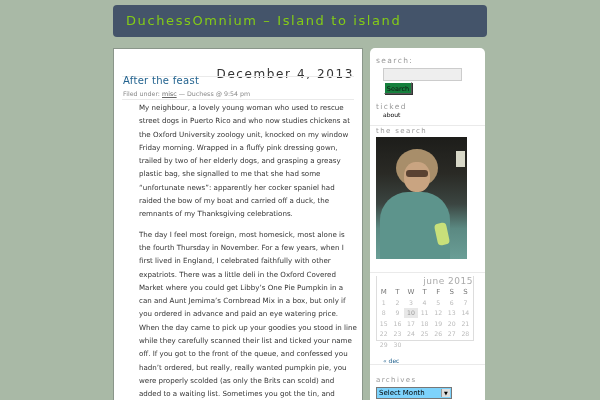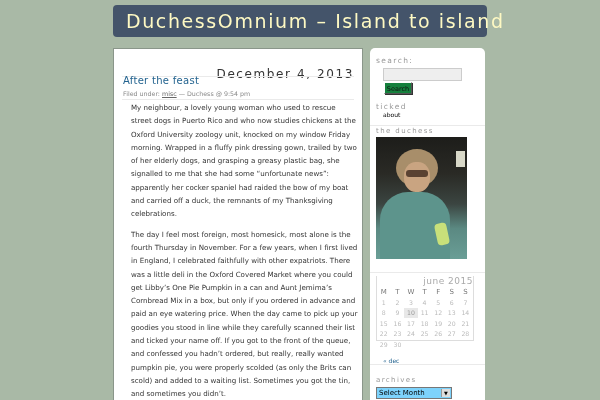--- a/index.html
+++ b/index.html
@@ -1,26 +1,26 @@
 <!DOCTYPE html>
 <html><head>
 <meta charset="utf-8">
 <style>
   html,body{margin:0;padding:0;}
   body{width:600px;height:400px;overflow:hidden;background:#a9b9a6;font-family:"DejaVu Sans",sans-serif;position:relative;}
   .header{position:absolute;left:113px;top:5px;width:374px;height:32px;background:#44546a;border-radius:4px;}
-  .header h1{margin:0;padding:0 0 0 13px;font-size:19px;line-height:32px;letter-spacing:1.6px;color:#fef9c3;font-weight:normal;white-space:nowrap;}
+  .header h1{margin:0;padding:0 0 0 13px;font-size:13px;line-height:32px;letter-spacing:1.6px;color:#84cc16;font-weight:normal;white-space:nowrap;}
   .main{position:absolute;left:113px;top:48px;width:248px;height:360px;background:#fff;border:1px solid #8a968a;overflow:hidden;}
   .datebar{position:absolute;right:8px;top:18px;font-size:12px;letter-spacing:1.6px;color:#333;}
   .rule{position:absolute;left:8px;right:8px;height:1px;background:#eaeaea;}
   .post-title{position:absolute;left:9px;top:26px;font-size:10px;font-weight:normal;color:#23638f;letter-spacing:.3px;margin:0;}
   .meta{position:absolute;left:9px;top:41px;font-size:6.3px;color:#888;}
   .meta a{color:#666;text-decoration:underline;}
   .body{position:absolute;left:9px;top:52px;width:235px;font-size:7.1px;line-height:13.3px;color:#333;}
-  .body p{margin:0 0 7px 8px;}
+  .body p{margin:0 0 7px 16px;}
   .side{position:absolute;left:370px;top:48px;width:115px;height:360px;background:#fff;border-radius:5px 5px 0 0;overflow:hidden;}
   .wtitle{font-size:7.5px;letter-spacing:1.4px;color:#999;position:absolute;left:6px;text-align:right;}
   .search-input{position:absolute;left:13px;top:20px;width:73px;height:9px;border:1px solid #ccc;background:#eee;}
   .search-btn{position:absolute;left:14px;top:34px;width:28px;height:12px;border:1px solid #555;border-top-color:#fff;border-left-color:#fff;background:#15803d;font-family:"DejaVu Sans",sans-serif;font-size:6.5px;color:#111;padding:0;line-height:12px;text-align:center;box-shadow:1px 1px 0 #333;}
   .pages-link{position:absolute;left:13px;top:63px;font-size:6px;color:#000;text-decoration:none;}
   .photo{position:absolute;left:6px;top:89px;width:91px;height:122px;background:linear-gradient(180deg,#1d1d1a 0%,#2a2a25 30%,#3b4541 55%,#5b8982 75%,#6a9e96 100%);overflow:hidden;}
   .photo .hair{position:absolute;left:20px;top:12px;width:42px;height:38px;border-radius:50%;background:#a88e6a;}
   .photo .face{position:absolute;left:28px;top:25px;width:26px;height:30px;border-radius:45%;background:#c9a481;}
   .photo .glasses{position:absolute;left:30px;top:33px;width:22px;height:7px;background:#5a4232;border-radius:3px;}
   .photo .body-shape{position:absolute;left:4px;top:55px;width:70px;height:70px;border-radius:40% 40% 0 0;background:#5d948c;}
@@ -58,21 +58,21 @@
   </div>
 </div>
 
 <div class="side">
   <div class="wtitle" style="top:8px">search:</div>
   <input class="search-input" type="text" value="" style="">
   <button class="search-btn">Search</button>
   <div class="wtitle" style="top:54px">ticked</div>
   <a href="#" class="pages-link">about</a>
   <div class="rule" style="top:77px;left:0;right:0"></div>
-  <div class="wtitle" style="top:79px;font-size:7px">the duchess</div>
+  <div class="wtitle" style="top:79px;font-size:7px">the search</div>
   <div class="photo">
     <div class="window"></div>
     <div class="hair"></div>
     <div class="face"></div>
     <div class="glasses"></div>
     <div class="body-shape"></div>
     <div class="sleeve"></div>
   </div>
   <div class="rule" style="top:224px;left:0;right:0"></div>
   <div class="cal-title">june 2015</div>

